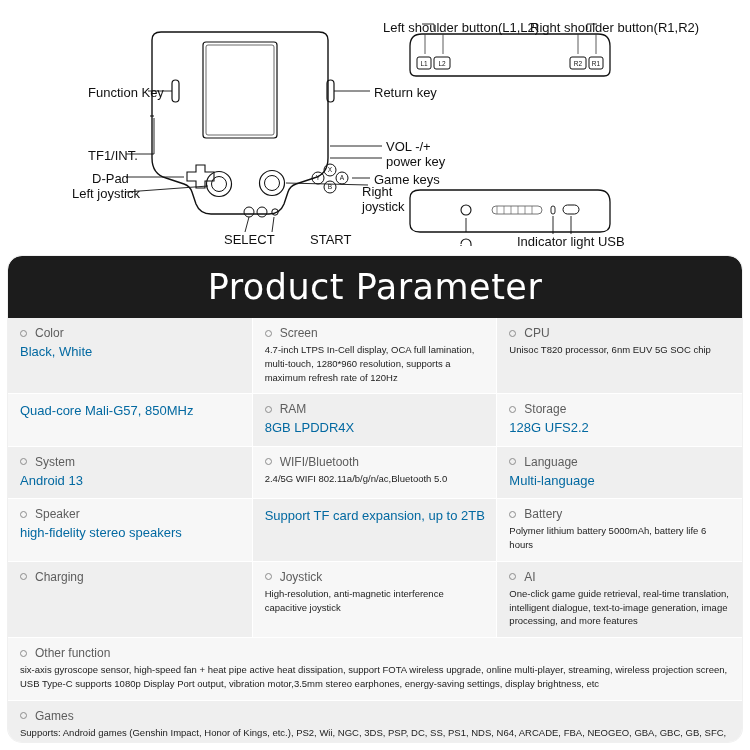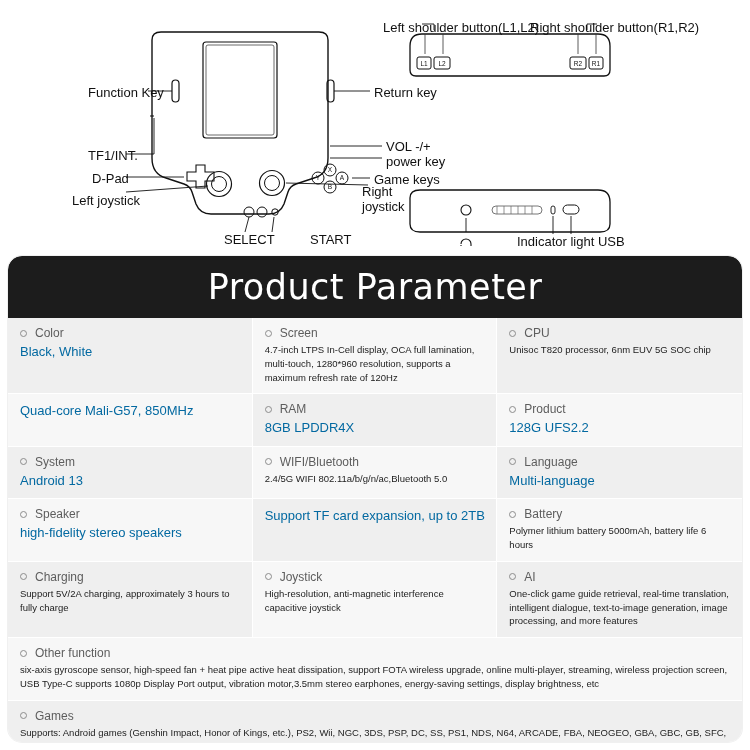--- a/index.html
+++ b/index.html
@@ -191,21 +191,21 @@
 
     <g stroke="#111" stroke-width="1.1" fill="none">
       <path d="M461 244 a5 5 0 0 1 10 0 l0 2"></path>
       <path d="M461 246 l0 -1"></path>
     </g>
   </svg>
 
   <div class="lbl" style="left:88px; top:86px;">Function Key</div>
   <div class="lbl" style="left:88px; top:149px;">TF1/INT.</div>
   <div class="lbl" style="left:92px; top:172px;">D-Pad</div>
-  <div class="lbl" style="left:72px; top:194px;">Left joystick</div>
+  <div class="lbl" style="left:72px; top:187px;">Left joystick</div>
   <div class="lbl" style="left:224px; top:233px;">SELECT</div>
   <div class="lbl" style="left:265px; top:233px;margin-left:45px;">START</div>
   <div class="lbl" style="left:374px; top:86px;">Return key</div>
   <div class="lbl" style="left:386px; top:140px; white-space:pre-line;">VOL -/+
 power key</div>
   <div class="lbl" style="left:374px; top:173px;">Game keys</div>
   <div class="lbl" style="left:362px; top:185px; white-space:pre-line;">Right
 joystick</div>
   <div class="lbl" style="left:383px; top:21px;">Left shoulder button(L1,L2)</div>
   <div class="lbl" style="left:530px; top:21px;">Right shoulder button(R1,R2)</div>
@@ -251,21 +251,21 @@
       <div class="cell c3 shade-a">
         <div class="k">
             <span class="bullet"></span>
             <span>RAM</span>
           </div>
         <div class="v-lg">8GB LPDDR4X</div>
       </div>
       <div class="cell c3 shade-b">
         <div class="k">
             <span class="bullet"></span>
-            <span>Product</span>
+            <span>Storage</span>
           </div>
         <div class="v-lg">128G UFS2.2</div>
       </div>
     </div>
     <div class="row-sep"></div>
 
     <div class="row">
       <div class="cell c3 shade-a">
         <div class="k">
             <span class="bullet"></span>
@@ -310,21 +310,20 @@
       </div>
     </div>
     <div class="row-sep"></div>
 
     <div class="row">
       <div class="cell c3 shade-a">
         <div class="k">
             <span class="bullet"></span>
             <span>Charging</span>
           </div>
-        <div class="v-sm">Support 5V/2A charging,  approximately 3 hours to fully charge</div>
       </div>
       <div class="cell c3 shade-b">
         <div class="k">
             <span class="bullet"></span>
             <span>Joystick</span>
           </div>
         <div class="v-sm">High-resolution, anti-magnetic interference capacitive joystick</div>
       </div>
       <div class="cell c3 shade-a">
         <div class="k">

